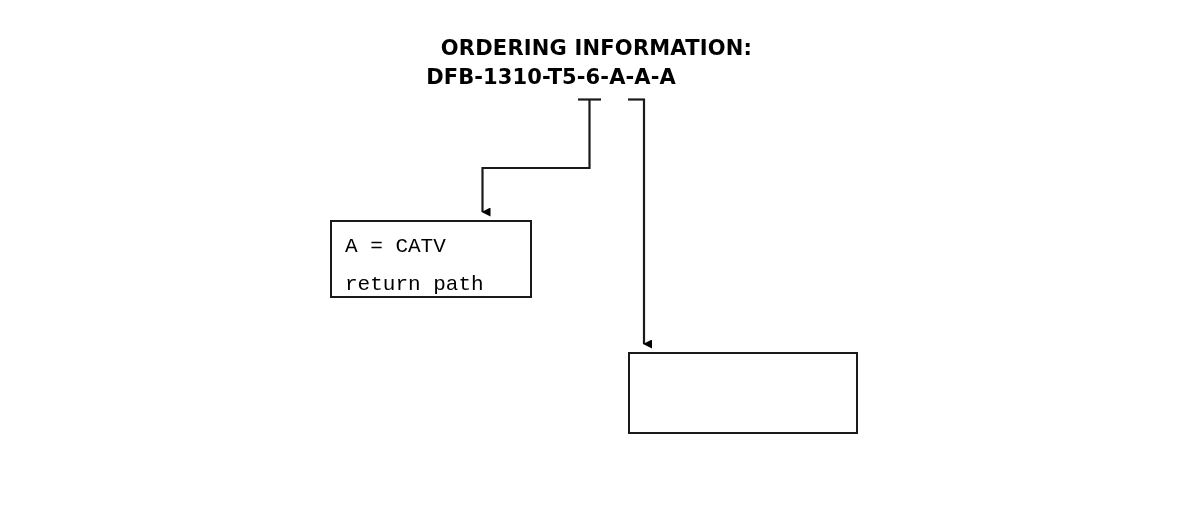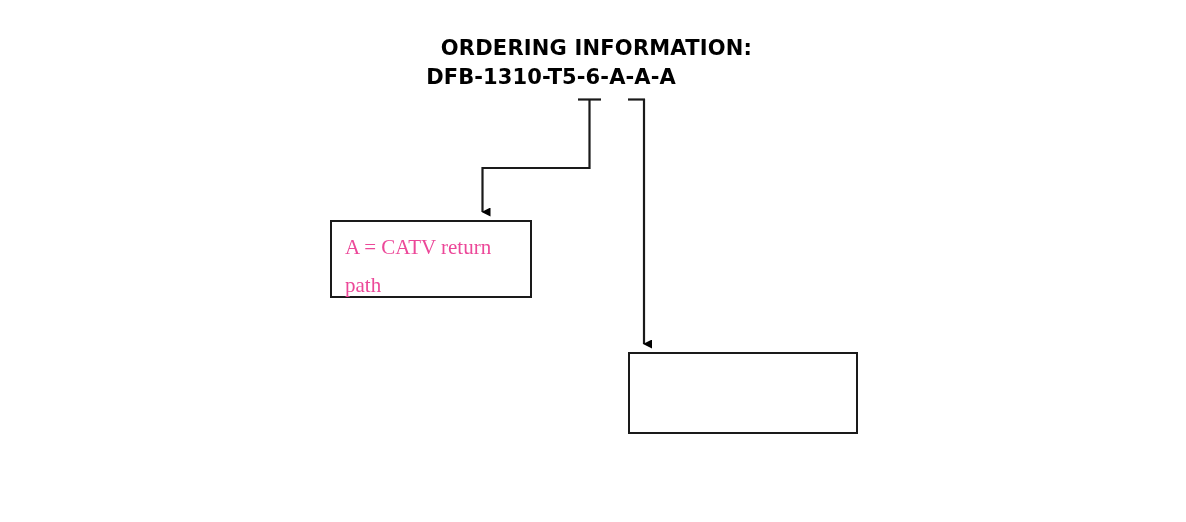--- a/index.html
+++ b/index.html
@@ -56,24 +56,24 @@
 
   
   .callout-box {
     position: absolute;
     box-sizing: border-box;
     border: 2px solid #1a1a1a;
     background: #ffffff;
   }
   .callout-text {
     position: absolute;
-    font-family: Liberation Serif, serif;
+    font-family: Liberation Mono, monospace;
     font-size: 21px;
     line-height: 38px;
-    color: #ec4899;
+    color: #000000;
     white-space: pre-line;
   }
 
   #callout-box-left {
     left: 330px;
     top: 220px;
     width: 202px;
     height: 78px;
   }
   #callout-text-left {

